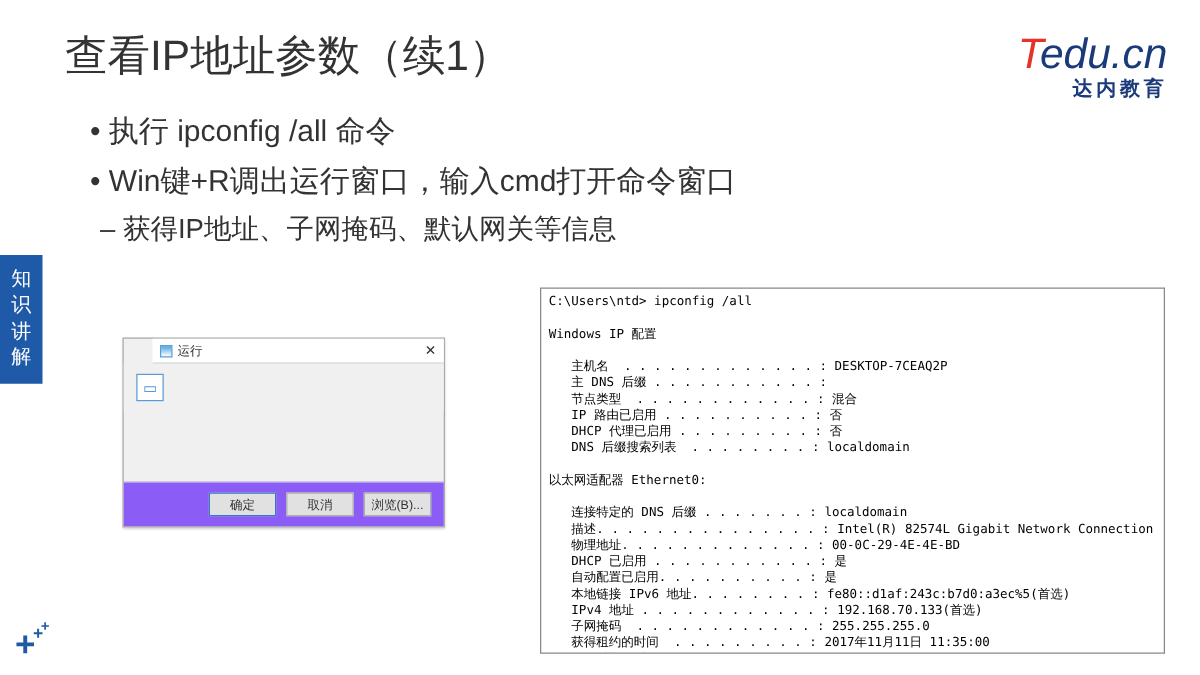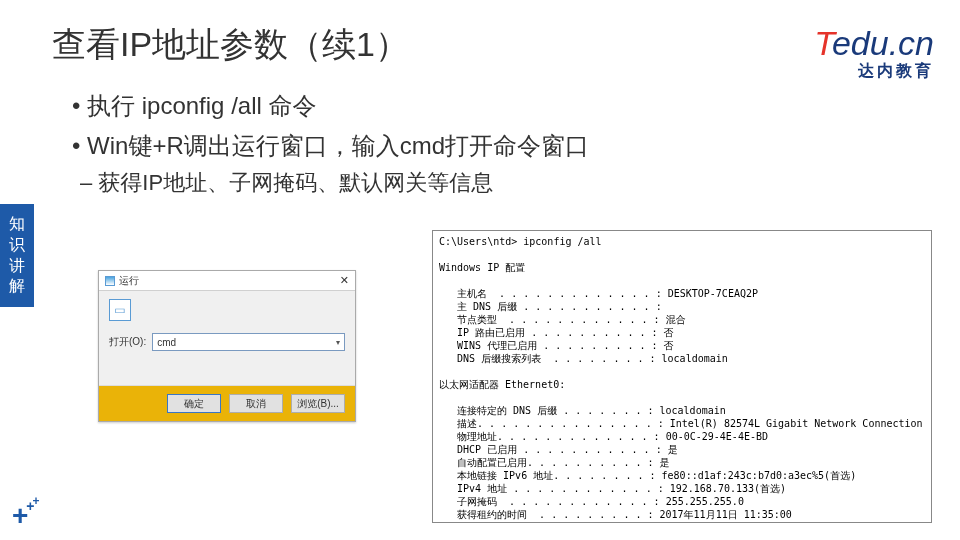--- a/index.html
+++ b/index.html
@@ -53,20 +53,21 @@
     border: 1px solid #aaa;
     background: #f0f0f0;
     font-size: 10px; color: #333;
     box-shadow: 0 1px 2px rgba(0,0,0,0.2);
   }
   .run-titlebar {
     background: #fff; height: 20px;
     display: flex; align-items: center; justify-content: space-between;
     padding: 0 6px; border-bottom: 1px solid #d0d0d0;
     font-size: 10px;
+    margin-left: 23px;
   }
   .run-titlebar .ti-left { display:flex; align-items:center; gap:4px; }
   .run-close { font-size: 11px; color: #333; }
   .run-body { padding: 8px 10px; background:#f0f0f0; }
   .run-body-row { display: flex; gap: 8px; }
   .run-icon {
     width: 22px; height: 22px; flex: 0 0 22px;
     background: #fff; border: 1px solid #5a9bd4;
     display:flex; align-items:center; justify-content:center;
     font-size:12px; color:#5a9bd4;
@@ -76,21 +77,21 @@
   .run-open-label { font-size:10px; }
   .run-input {
     flex:1; height:18px; padding:0 4px;
     border:1px solid #7a9ac0; background:#fff;
     font-size:10px; display:flex; align-items:center;
     justify-content: space-between;
   }
   .run-caret { font-size:8px; color:#555; }
   .run-btnrow {
     position:absolute; bottom:0; left:0; right:0;
-    background:#eab308; padding:8px 10px;
+    background:#8b5cf6; padding:8px 10px;
     display:flex; justify-content:flex-end; gap:8px;
     border-top:1px solid #ddd;
   }
   .run-btn {
     min-width:54px; height:19px; font-size:10px;
     background:#e1e1e1; border:1px solid #adadad;
     display:flex; align-items:center; justify-content:center;
   }
   .run-btn.primary { border:1px solid #3a76c4; }
 
@@ -142,44 +143,37 @@
     <div class="ti-left">
       <span style="width:10px;height:10px;background:linear-gradient(to bottom,#4aa3df,#fff);display:inline-block;border:1px solid #5a9bd4;"></span>
       <span>运行</span>
     </div>
     <span class="run-close">✕</span>
   </div>
   <div class="run-body">
     <div class="run-body-row">
       <div class="run-icon">▭</div>
     </div>
-    <div class="run-open-row">
-      <span class="run-open-label">打开(O):</span>
-      <div class="run-input">
-        <span>cmd</span>
-        <span class="run-caret">▾</span>
-      </div>
-    </div>
   </div>
   <div class="run-btnrow">
     <div class="run-btn primary">确定</div>
     <div class="run-btn">取消</div>
     <div class="run-btn">浏览(B)...</div>
   </div>
 </div>
 
 <div class="term"><span>C:\Users\ntd&gt; ipconfig /all</span>
 
 <span>Windows IP 配置</span>
 
 <span>   主机名  . . . . . . . . . . . . . : DESKTOP-7CEAQ2P</span>
 <span>   主 DNS 后缀 . . . . . . . . . . . :</span>
 <span>   节点类型  . . . . . . . . . . . . : 混合</span>
 <span>   IP 路由已启用 . . . . . . . . . . : 否</span>
-<span>   WINS 代理已启用 . . . . . . . . . : 否</span>
+<span>   DHCP 代理已启用 . . . . . . . . . : 否</span>
 <span>   DNS 后缀搜索列表  . . . . . . . . : localdomain</span>
 
 <span>以太网适配器 Ethernet0:</span>
 
 <span>   连接特定的 DNS 后缀 . . . . . . . : localdomain</span>
 <span>   描述. . . . . . . . . . . . . . . : Intel(R) 82574L Gigabit Network Connection</span>
 <span>   物理地址. . . . . . . . . . . . . : 00-0C-29-4E-4E-BD</span>
 <span>   DHCP 已启用 . . . . . . . . . . . : 是</span>
 <span>   自动配置已启用. . . . . . . . . . : 是</span>
 <span>   本地链接 IPv6 地址. . . . . . . . : fe80::d1af:243c:b7d0:a3ec%5(首选)</span>

